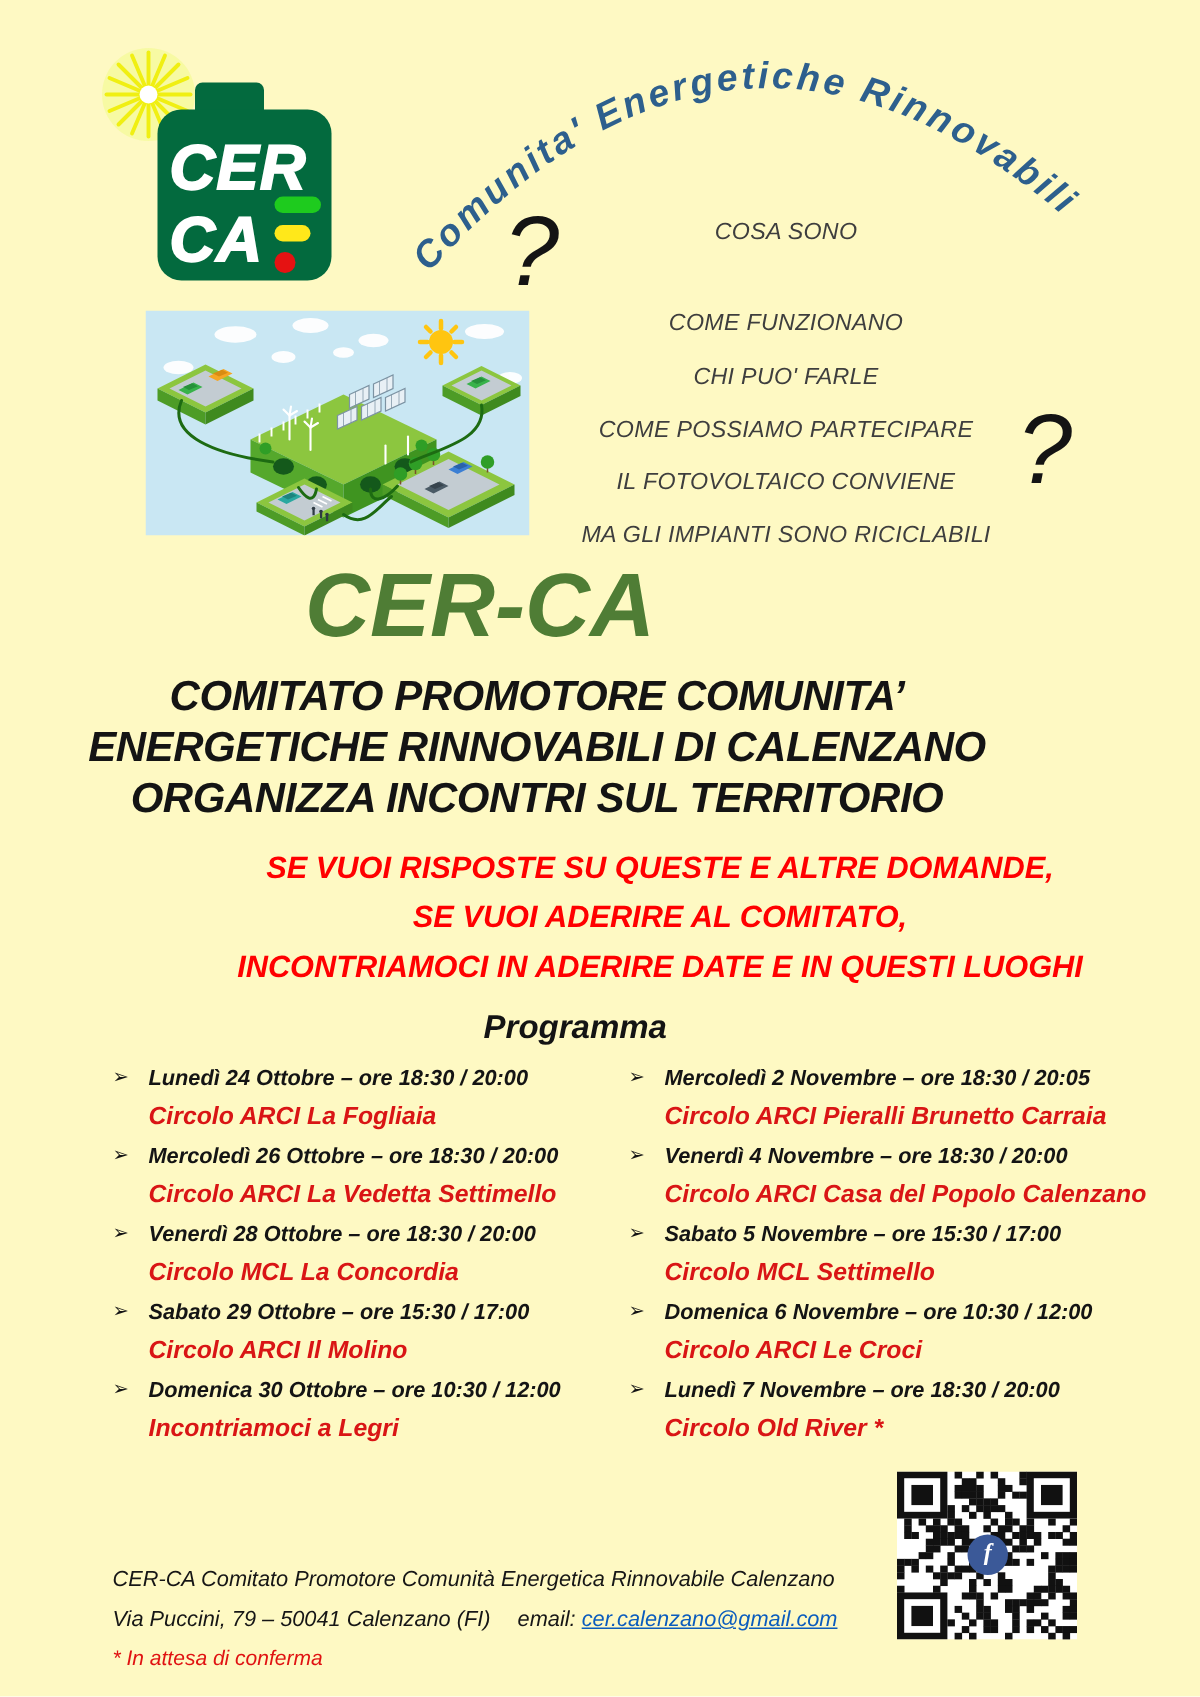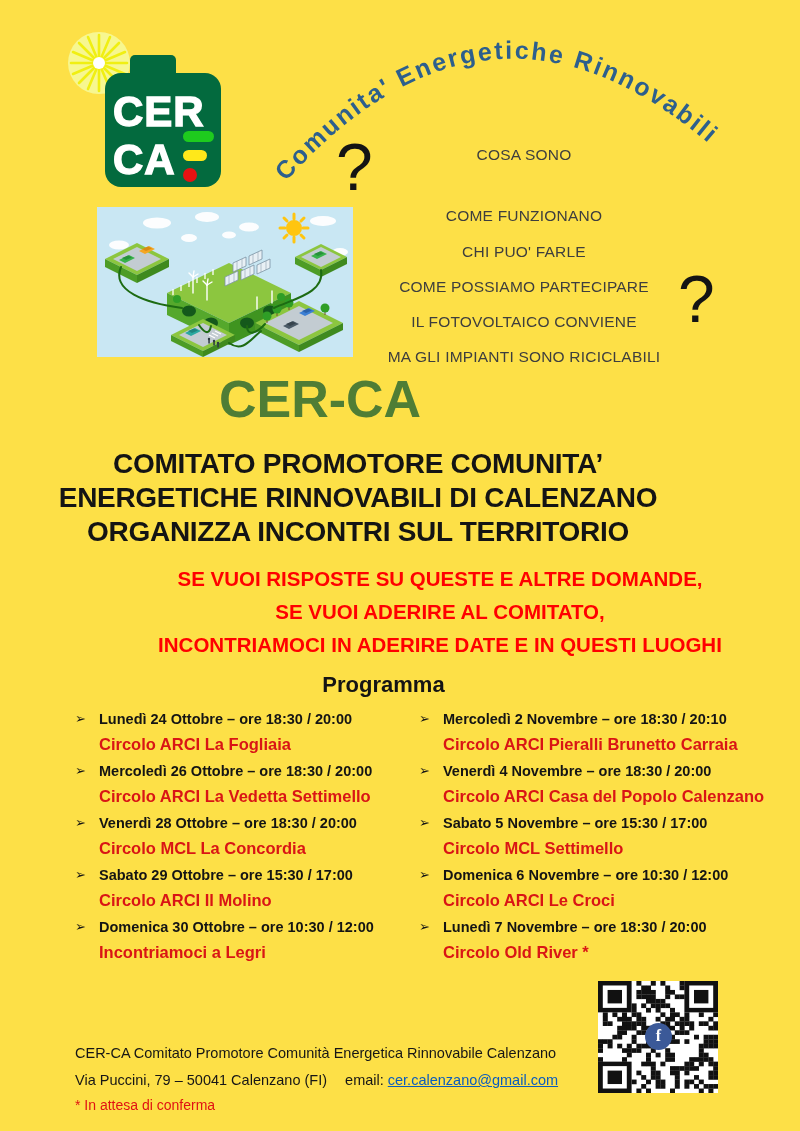--- a/index.html
+++ b/index.html
@@ -1,37 +1,37 @@
 <!DOCTYPE html>
 <html><head>
 <meta charset="utf-8">
 <style>
   html,body{margin:0;padding:0;background:#ffffff;}
-  .page{position:relative;width:800px;height:1131px;background:#fde047;overflow:hidden;
-        font-family:"Liberation Sans",sans-serif;}
+  .page{position:relative;width:800px;height:1131px;background:#fef9c3;overflow:hidden;
+        font-family:"Liberation Sans",sans-serif;font-style:italic;}
   .abs{position:absolute;}
 
   
   .logo-svg{left:62px;top:30px;}
   .arc-svg{left:252px;top:26px;}
   .qmark{font-size:66px;font-weight:400;color:#141414;line-height:1;}
   .qm1{left:336px;top:134px;}
   .qm2{left:678px;top:266px;}
   .questions{left:388px;top:146px;width:272px;display:flex;flex-direction:column;align-items:center;}
   .q-line{font-size:15.5px;font-weight:500;color:#3e3e3e;letter-spacing:.2px;white-space:nowrap;}
   .q-line:nth-child(1){margin-top:0;}
   .q-line:nth-child(2){margin-top:43px;}
   .q-line:nth-child(3){margin-top:18px;}
   .q-line:nth-child(4){margin-top:17px;}
   .q-line:nth-child(5){margin-top:17px;}
   .q-line:nth-child(6){margin-top:17px;}
 
   .illu{left:97px;top:207px;}
 
-  .title{left:0;top:369px;width:640px;text-align:center;font-size:52px;font-weight:bold;
+  .title{left:0;top:369px;width:640px;text-align:center;font-size:60px;font-weight:bold;
          color:#4f7d35;letter-spacing:0;}
   .headline{left:0;top:447px;width:716px;text-align:center;font-size:28px;font-weight:bold;
             color:#141414;line-height:34px;letter-spacing:-.3px;}
   .callout{left:0;top:562px;width:800px;text-align:center;font-size:20.5px;font-weight:bold;
            color:#ff0000;line-height:33px;padding-left:40px;}
   .prog-head{left:0;top:672px;width:767px;text-align:center;font-size:22px;font-weight:bold;color:#141414;}
 
   
   .prog-wrap{left:75px;top:709px;width:690px;}
   .prog-col{position:absolute;top:0;}
@@ -341,21 +341,21 @@
             <div class="prog-date">Domenica 30 Ottobre – ore 10:30 / 12:00</div>
              <div class="prog-venue">Incontriamoci a Legri</div>
           </div>
       </div>
     </div>
 
     <div class="prog-col col-right">
       <div class="prog-item">
         <span class="bullet">➢</span>
         <div>
-            <div class="prog-date">Mercoledì 2 Novembre – ore 18:30 / 20:10</div>
+            <div class="prog-date">Mercoledì 2 Novembre – ore 18:30 / 20:05</div>
              <div class="prog-venue">Circolo ARCI Pieralli Brunetto Carraia</div>
           </div>
       </div>
       <div class="prog-item">
         <span class="bullet">➢</span>
         <div>
             <div class="prog-date">Venerdì 4 Novembre – ore 18:30 / 20:00</div>
              <div class="prog-venue">Circolo ARCI Casa del Popolo Calenzano</div>
           </div>
       </div>

